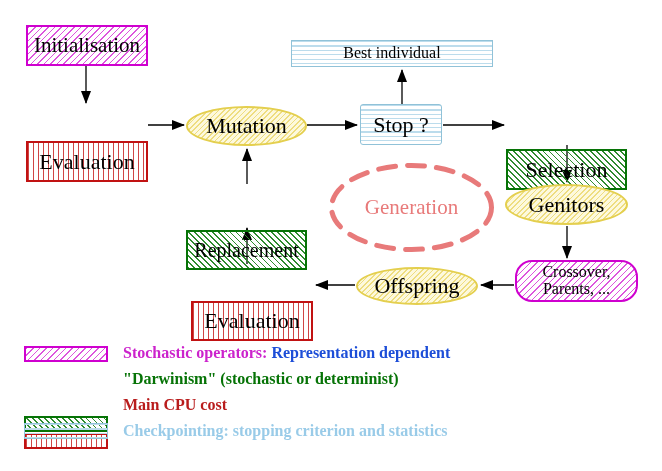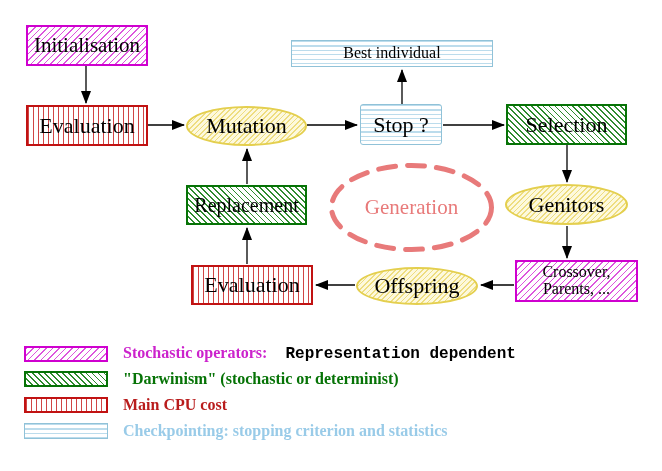--- a/index.html
+++ b/index.html
@@ -12,60 +12,62 @@
     text-align:center;box-sizing:border-box;line-height:1.05;
   }
   
   .hatch-magenta{
     border:2px solid #cf00cf;
     background:repeating-linear-gradient(135deg,#dd55dd 0 1.2px,rgba(255,255,255,0) 1.2px 4.6px);
   }
   .hatch-green{
     border:2px solid #067306;
     background:repeating-linear-gradient(45deg,#2e8b2e 0 1.2px,rgba(255,255,255,0) 1.2px 4.2px);
+    margin-top:45px;
   }
   .stripes-red{
     border:2px solid #c11212;
     background:repeating-linear-gradient(90deg,#d04545 0 1.4px,rgba(255,255,255,0) 1.4px 5px);
+    margin-top:36px;
   }
   .stripes-cyan{
     border:1.5px solid #90c2d8;
     background:repeating-linear-gradient(180deg,#bcdcec 0 1.2px,rgba(255,255,255,0) 1.2px 4.4px);
   }
   .hatch-yellow{
     border:2px solid #e4cf4e;border-radius:50%;
     background:repeating-linear-gradient(135deg,#eedd80 0 1.2px,#fdf9dd 1.2px 3.8px);
   }
   
   #n-init        {left:26px; top:25px; width:122px;height:41px;font-size:21px;}
   #n-eval-top    {left:26px; top:105px;width:122px;height:41px;font-size:22px;}
   #n-parents     {left:186px;top:106px;width:121px;height:40px;font-size:22px;}
   #n-best        {left:291px;top:40px; width:202px;height:27px;font-size:16px;border-width:1px;}
   #n-stop        {left:360px;top:104px;width:82px; height:41px;font-size:22px;border-radius:3px;}
   #n-selection   {left:506px;top:104px;width:121px;height:41px;font-size:22px;}
   #n-genitors    {left:505px;top:184px;width:123px;height:41px;font-size:22px;}
-  #n-crossover   {left:515px;top:260px;width:123px;height:42px;font-size:16px;flex-direction:column;}
+  #n-crossover   {left:515px;top:260px;width:123px;height:42px;font-size:16px;flex-direction:column;border-radius:17px;}
   #n-offspring   {left:356px;top:267px;width:122px;height:38px;font-size:22px;}
   #n-eval-bottom {left:191px;top:265px;width:122px;height:40px;font-size:22px;}
   #n-replacement {left:186px;top:185px;width:121px;height:40px;font-size:20px;}
   #n-generation  {left:328px;top:163px;width:167px;height:89px;font-size:21px;color:#e87a7a;}
   
   #arrows{position:absolute;left:0;top:0;width:662px;height:471px;pointer-events:none;}
   
   .legend-swatch{position:absolute;left:24px;width:84px;height:16px;box-sizing:border-box;}
   #sw-1{top:346px;}
   #sw-2{top:371px;border-width:2px;}
   #sw-3{top:397px;}
   #sw-4{top:423px;border-width:1.5px;}
   .legend-text{
     position:absolute;left:123px;font-size:16px;font-weight:bold;white-space:nowrap;
     font-family:"Liberation Serif","DejaVu Serif",serif;
   }
   #lt-1{top:344px;color:#cc22cc;}
-  #lt-1 .part2{color:#000000;margin-left:18px;font-family:Liberation Mono, monospace;}
+  #lt-1 .part2{color:#1d4ed8;margin-left:4px;}
   #lt-2{top:370px;color:#067306;}
   #lt-3{top:396px;color:#b91c1c;}
   #lt-4{top:422px;color:#99cbe8;}
 </style>
 </head>
 <body>
 
 <div id="canvas">
 
   <svg id="arrows" viewBox="0 0 662 471">

